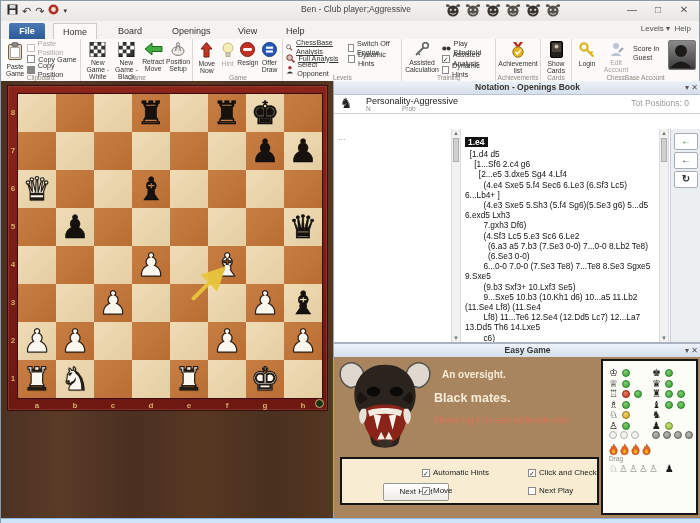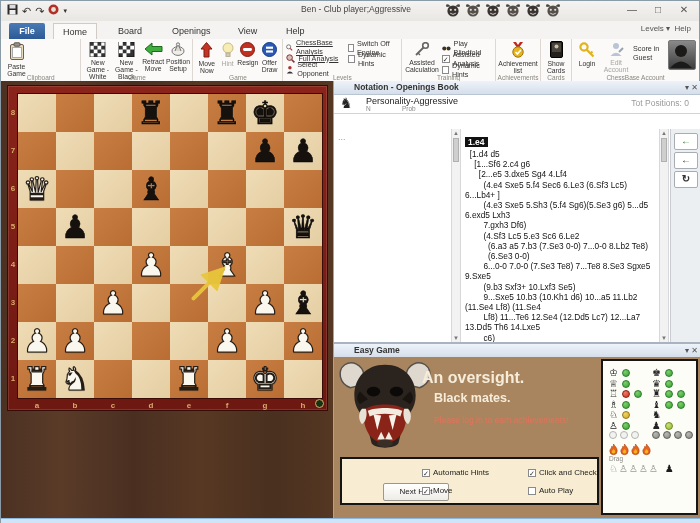--- a/index.html
+++ b/index.html
@@ -40,21 +40,21 @@
   .sq.dark{background:linear-gradient(135deg,#c87e42,#b96d33);}
   .piece{position:absolute;width:38px;height:38px;font-family:"DejaVu Sans",sans-serif;font-size:32px;line-height:38px;text-align:center;}
   .piece.w{color:#faf7ef;-webkit-text-stroke:1.2px #241d15;text-shadow:0 1px 1px rgba(0,0,0,.4);}
   .piece.b{color:#16110c;-webkit-text-stroke:.5px #000;text-shadow:0 0 1px rgba(255,255,255,.45);}
   .rank-label{position:absolute;left:1px;width:8px;height:38px;font-size:8px;font-weight:bold;color:#d9ab6b;line-height:38px;text-align:center;}
   .file-label{position:absolute;top:313px;width:38px;height:13px;font-size:8px;font-weight:bold;color:#d9ab6b;text-align:center;line-height:13px;}
   #frame-dot{position:absolute;right:3px;bottom:2px;width:7px;height:7px;border-radius:50%;border:1px solid #d9ab6b;background:#143314;}
   #arrow-svg{position:absolute;inset:0;pointer-events:none;}
   
   #rightcol{position:absolute;left:333px;top:0;width:367px;height:437px;}
-  .ptitle{height:13px;background:linear-gradient(#eef3fa,#d5deea);border-bottom:1px solid #b9c4d2;font-size:8.5px;font-weight:bold;color:#333;line-height:13px;padding-left:20px;position:relative;}
+  .ptitle{height:13px;background:linear-gradient(#eef3fa,#d5deea);border-bottom:1px solid #b9c4d2;font-size:8.5px;font-weight:bold;color:#333;line-height:13px;padding-left:20px;position:relative;text-align:center;}
   .ptitle .pbtns{position:absolute;right:3px;top:0;font-size:8px;color:#555;font-weight:normal;}
   
   #notation{position:absolute;left:0;top:0;width:367px;height:263px;background:#fff;border-bottom:2px solid #aab4c0;box-sizing:border-box;}
   #ntabs{height:16px;background:#f1efec;border-bottom:1px solid #cfccc6;display:flex;font-size:9px;color:#333;}
   .ntab{padding:0 8px;line-height:15px;}
   .ntab.active{background:#fff;border:1px solid #cfccc6;border-bottom:1px solid #fff;color:#1464c8;box-sizing:border-box;}
   #bookhdr{height:18px;border-bottom:1px solid #d6d3cd;position:relative;background:#fff;}
   #bookhdr .knight{position:absolute;left:6px;top:0px;font-size:14px;font-family:"DejaVu Sans",sans-serif;color:#222;}
   #bookhdr .bname{position:absolute;left:32px;top:1px;font-size:9px;color:#222;}
   #bookhdr .coln{position:absolute;left:32px;top:10px;font-size:6.5px;color:#888;}
@@ -69,21 +69,21 @@
   #movespane{position:absolute;left:128px;top:0;width:197px;bottom:0;background:#fff;overflow:hidden;padding:2px 0 0 3px;box-sizing:border-box;}
   #selmove{display:inline-block;background:#111;color:#fff;font-size:8.5px;font-weight:bold;padding:0 3px;line-height:10px;}
   #movelines{font-size:8.3px;line-height:10.2px;color:#111;white-space:pre-wrap;font-family:"Liberation Sans",sans-serif;}
   #rsb{left:325px;}
   #bookbtns{position:absolute;left:336px;top:0;width:31px;bottom:0;background:#eceff2;border-left:1px solid #c8ccd2;box-sizing:border-box;padding-top:2px;}
   .bookbtn{width:22px;height:15px;margin:2px auto;background:#fff;border:1px solid #a8adb5;border-radius:2px;text-align:center;font-size:10px;line-height:14px;font-weight:bold;}
   
   #easy{position:absolute;left:0;top:263px;width:367px;height:174px;background:#fff;}
   #easybody{position:absolute;left:0;top:13px;right:0;bottom:0;background:#a8855e;}
   #bull{position:absolute;left:3px;top:2px;}
-  #msg1{position:absolute;left:88px;top:12px;font-size:16px;font-weight:bold;color:#f6ecd9;}
+  #msg1{position:absolute;left:108px;top:12px;font-size:10px;font-weight:bold;color:#f6ecd9;}
   #msg2{position:absolute;left:100px;top:34px;font-size:12.5px;font-weight:bold;color:#f6ecd9;}
   #msg3{position:absolute;left:100px;top:58px;font-size:8.5px;color:#e2745c;}
   #cardpanel{position:absolute;right:3px;top:2px;width:97px;height:156px;background:#fdfdf7;border:2px solid #151515;box-sizing:border-box;}
   .cp-glyph{position:absolute;font-family:"DejaVu Sans",sans-serif;font-size:10px;line-height:10px;color:#222;}
   .dot{position:absolute;width:8px;height:8px;border-radius:50%;box-sizing:border-box;}
   .dot.green{background:radial-gradient(circle at 35% 30%,#7fd06a,#35a035);border:1px solid #2a7d2a;}
   .dot.red{background:radial-gradient(circle at 35% 30%,#ef7d66,#c9301f);border:1px solid #8d1d12;}
   .dot.yellow{background:radial-gradient(circle at 35% 30%,#f0d56a,#cfa51e);border:1px solid #93761a;}
   .dot.lightgreen{background:radial-gradient(circle at 35% 30%,#cbe07a,#93bc2f);border:1px solid #6d8d20;}
   .dot.grayline{background:#f2f2f0;border:1px solid #b3b3b0;}
@@ -189,20 +189,34 @@
 
     <div class="rgroup" style="width:84px;">
       <div style="display:flex;padding:1px 2px;">
         <div class="bigbtn" style="width:27px;">
           <span class="ic"><svg width="16" height="19" viewBox="0 0 16 19">
                 <rect x="1.5" y="2.5" width="13" height="15" rx="1.5" fill="#e8dcc0" stroke="#6b6150"></rect>
                 <rect x="5" y="0.8" width="6" height="3.4" rx="1" fill="#9a948a" stroke="#555"></rect>
                 <rect x="3.5" y="5.5" width="9" height="10" fill="#fff" stroke="#aaa"></rect>
               </svg></span>
           <span>Paste Game</span>
+        </div>
+        <div style="padding-top:2px;">
+          <div class="smallrow gray">
+              <span class="cb" style="border-color:#c4c0b8;"></span>
+              <span>Paste Position</span>
+            </div>
+          <div class="smallrow">
+              <span class="cb"></span>
+              <span>Copy Game</span>
+            </div>
+          <div class="smallrow">
+              <span class="cb" style="background:#888;"></span>
+              <span>Copy Position</span>
+            </div>
         </div>
       </div>
       <div class="rgroup-label">Clipboard</div>
     </div>
 
     <div class="rgroup" style="width:112px;">
       <div style="display:flex;padding:1px 2px;">
         <div class="bigbtn" style="width:30px;">
           <span class="ic"><svg width="17" height="15" viewBox="0 0 16 16">
                 <rect width="16" height="16" fill="#fff" stroke="#444"></rect>
@@ -682,21 +696,21 @@
                 <label class="ctl-cb" style="left: 80px; top: 27px;">
                   <span class="cb">✓</span>
                   <span>Move</span>
                 </label>
                 <label class="ctl-cb" style="left: 186px; top: 9px;">
                   <span class="cb">✓</span>
                   <span>Click and Check</span>
                 </label>
                 <label class="ctl-cb" style="left: 186px; top: 27px;">
                   <span class="cb"></span>
-                  <span>Auto Play</span>
+                  <span>Next Play</span>
                 </label>
               </div>
           </div>
         </div>
       </div>
     </div>
   </div>
 
   <div id="statusbar"></div>
 </div>

